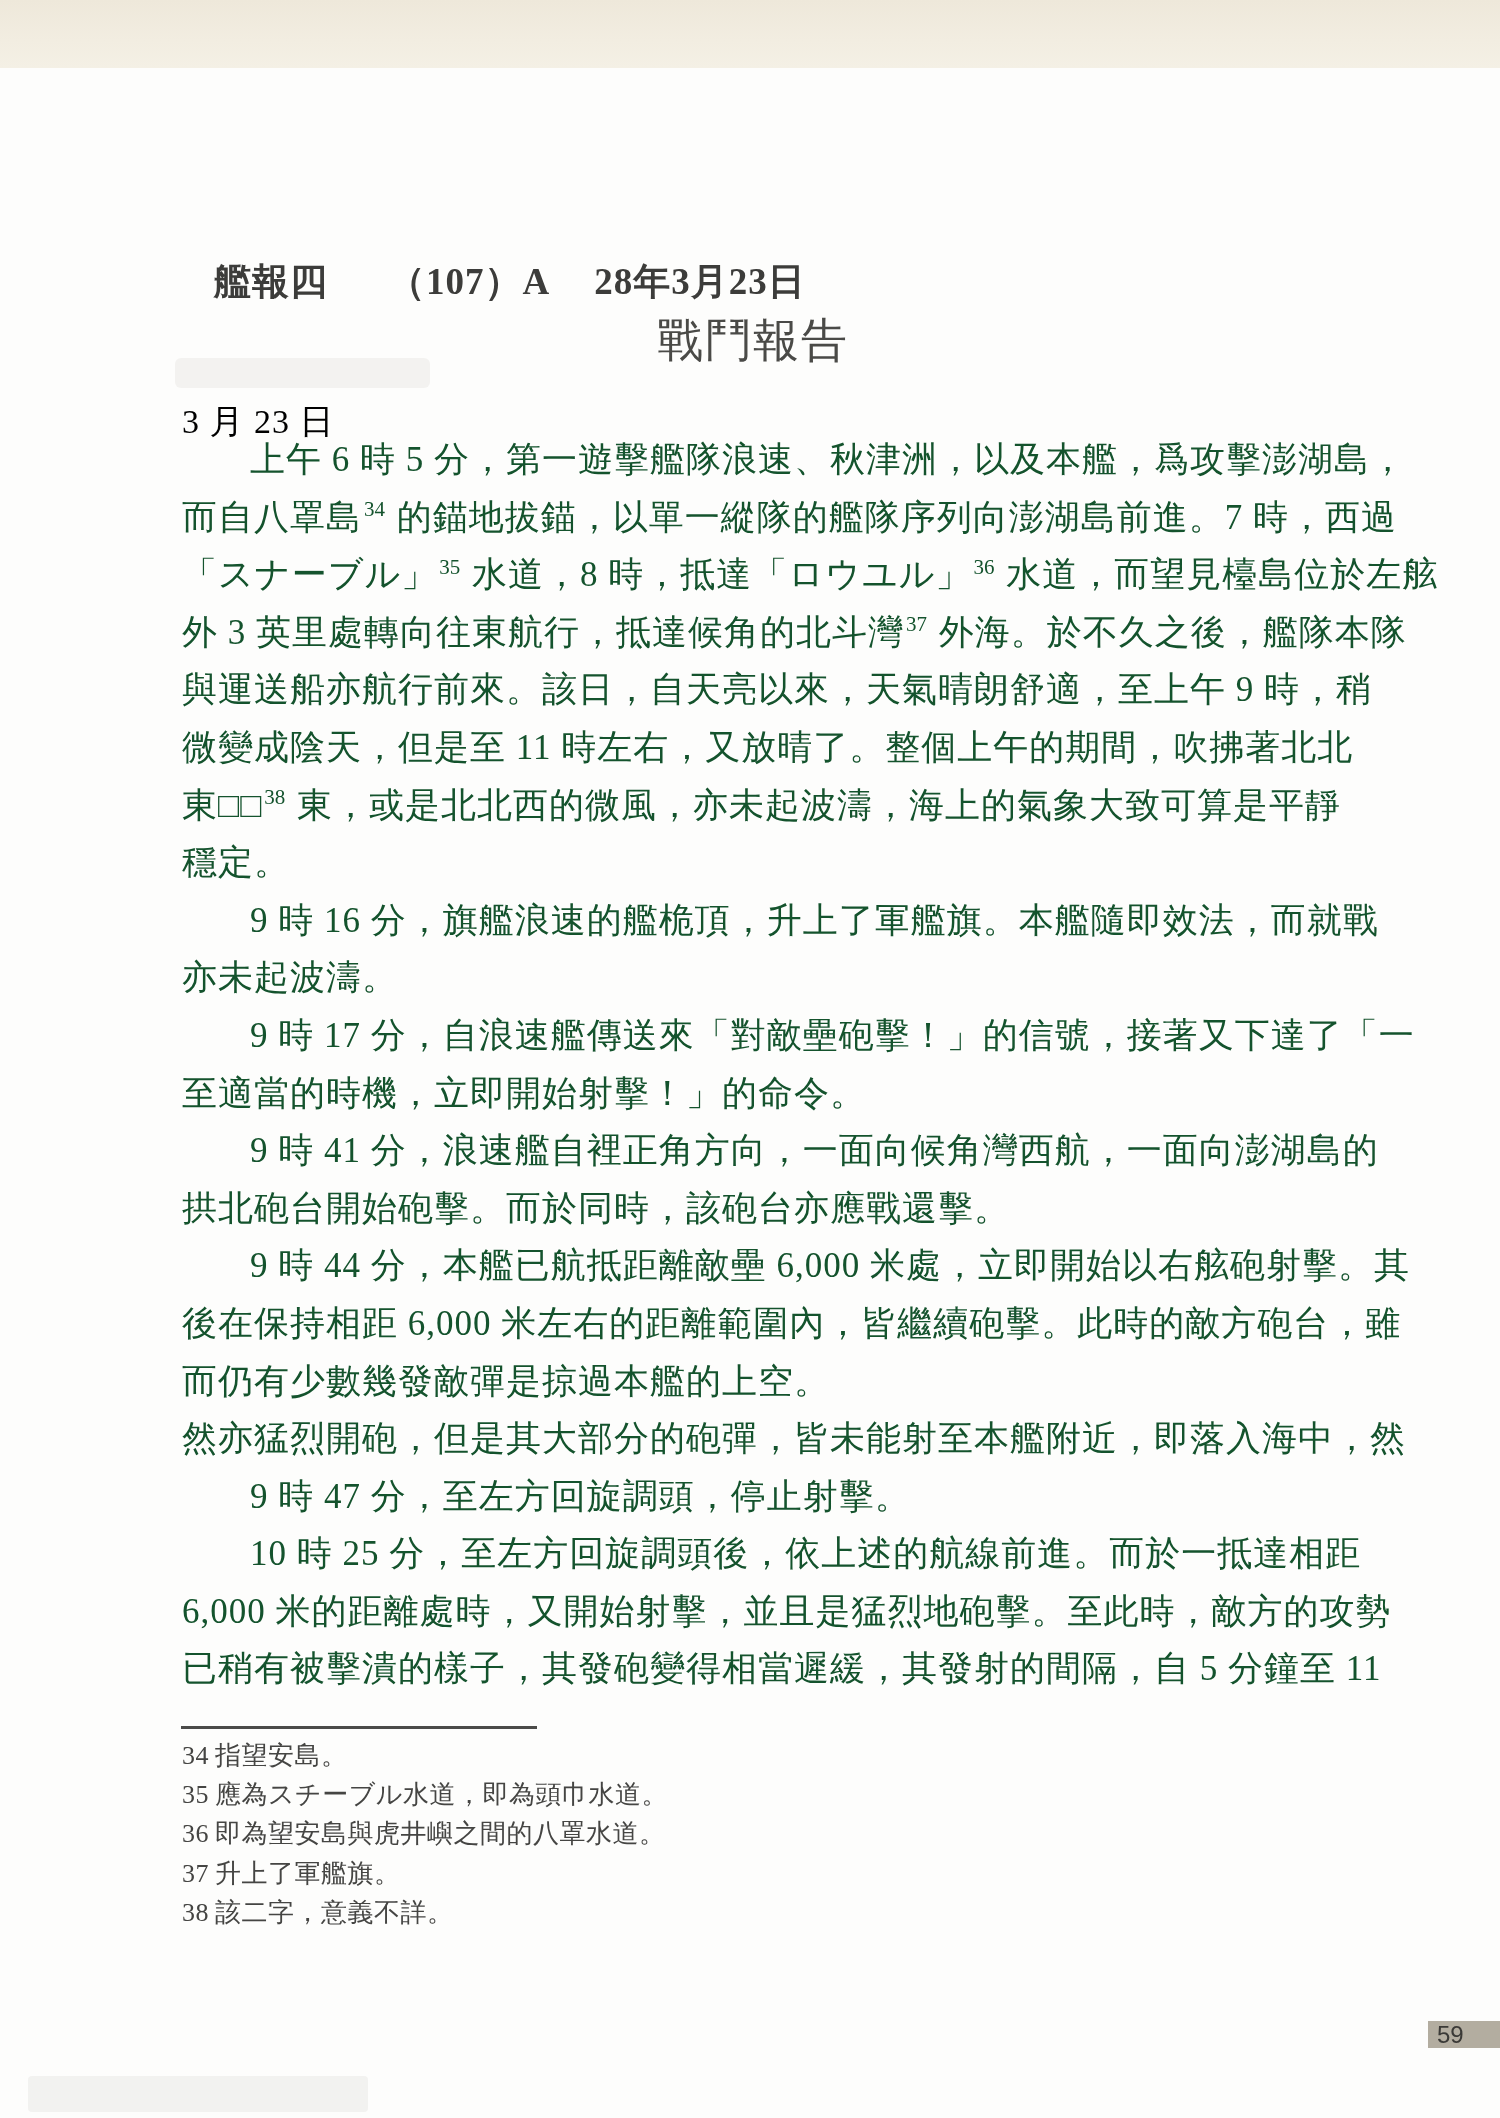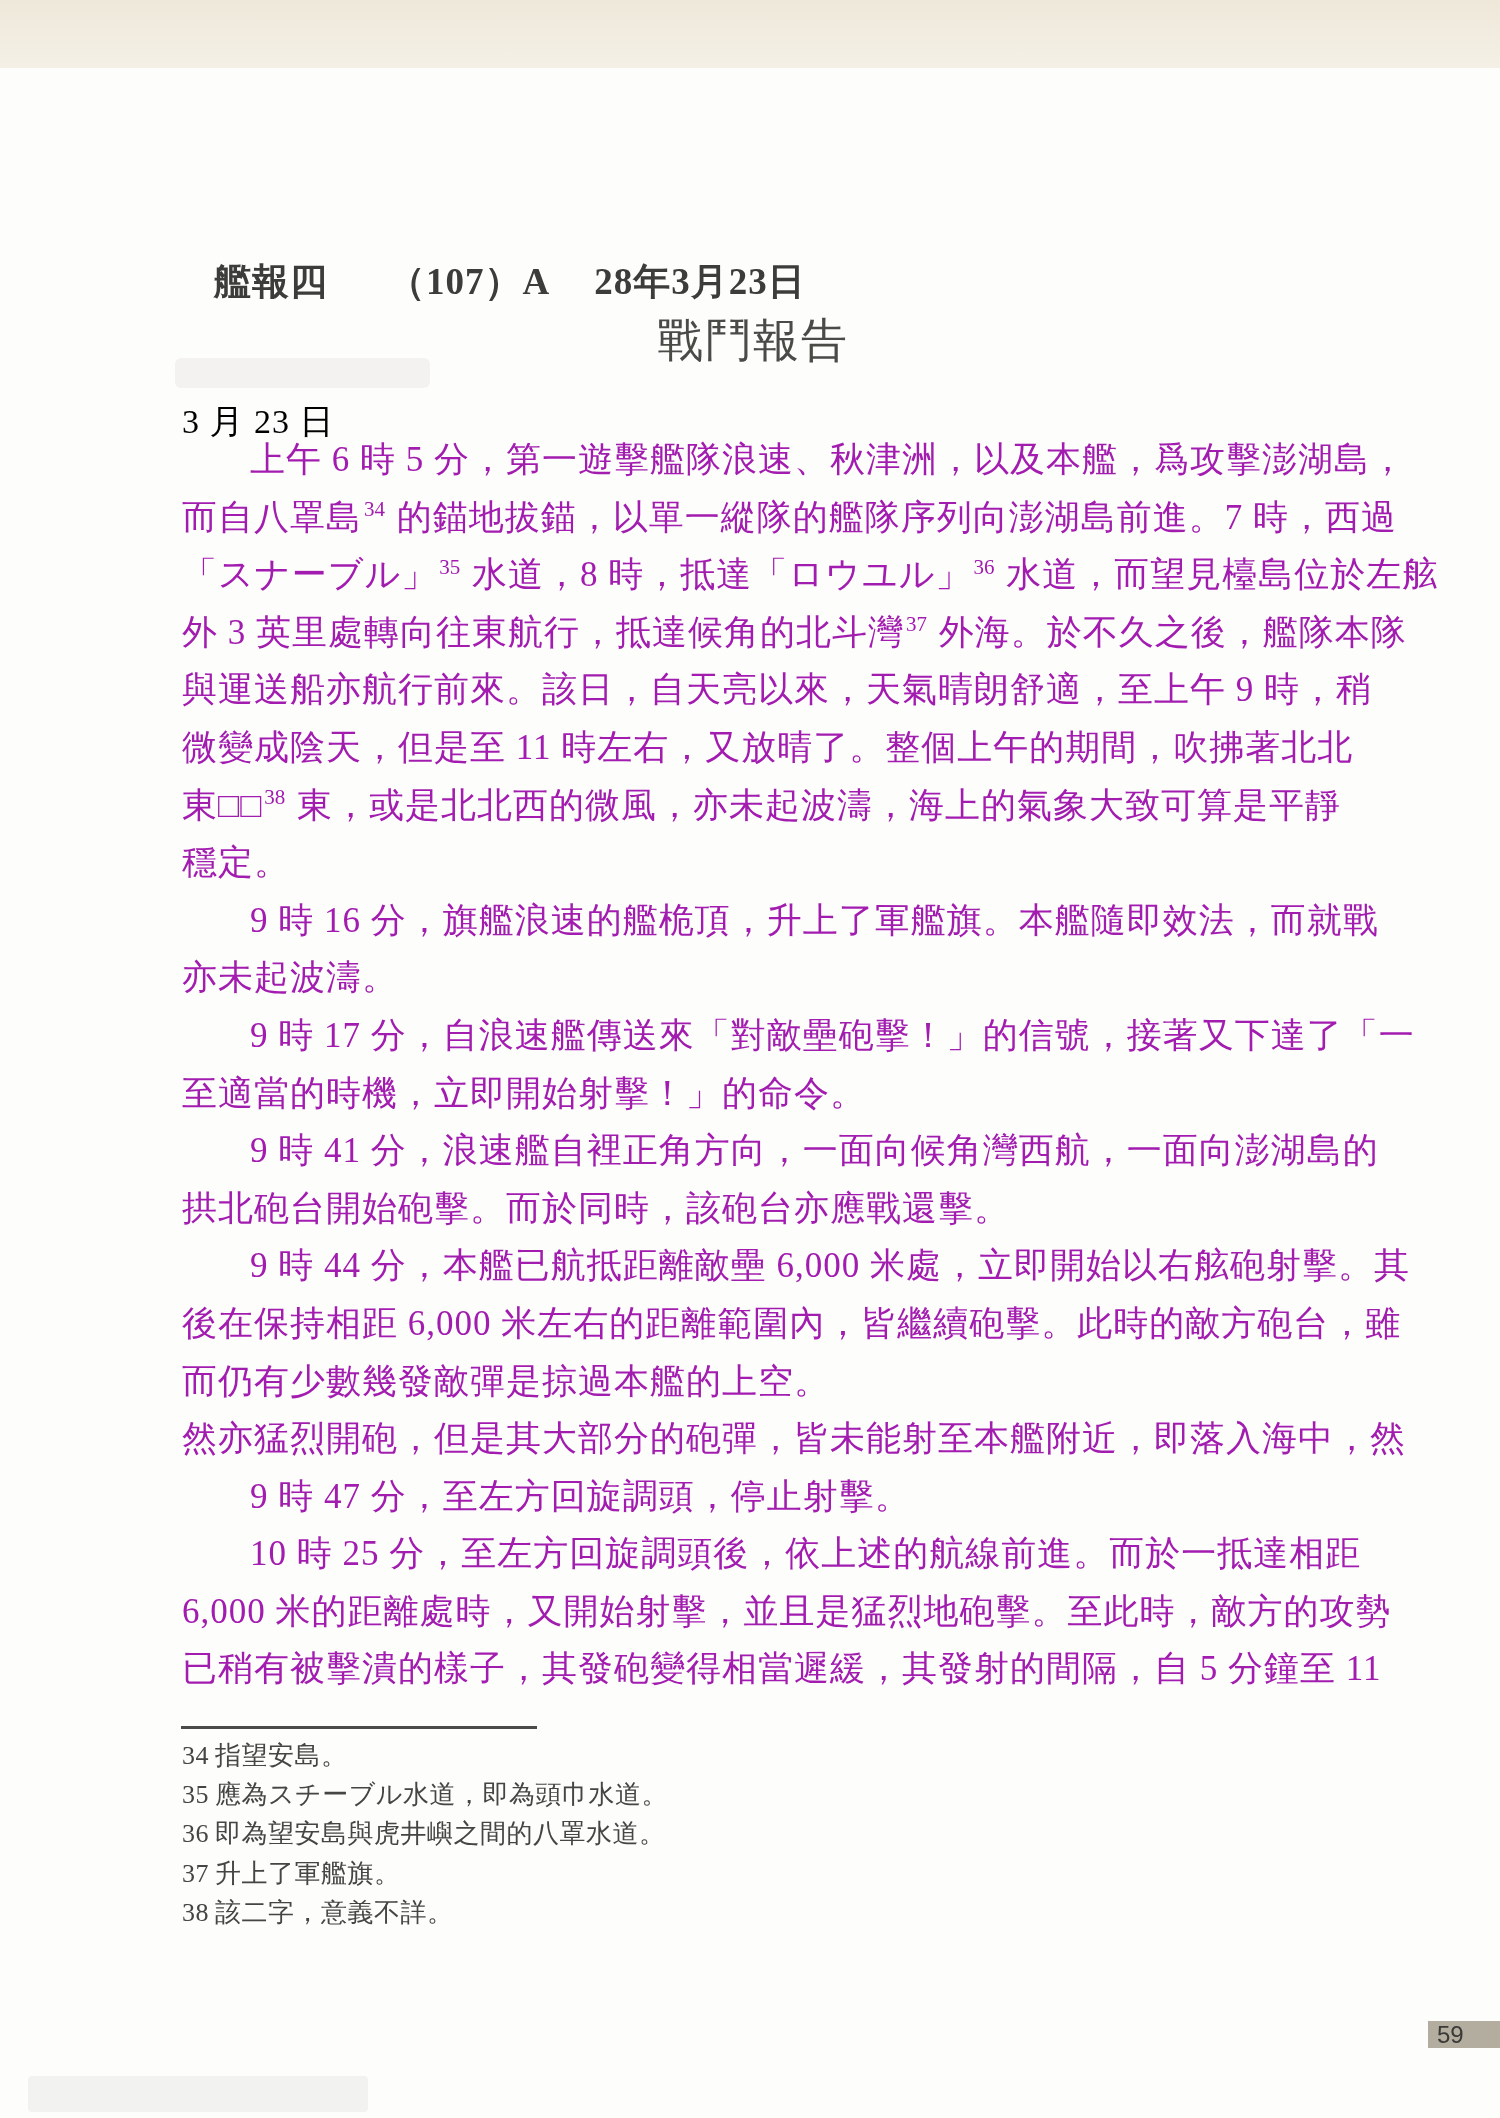--- a/index.html
+++ b/index.html
@@ -61,21 +61,21 @@
     font-size: 34px;
     color: #45454
 2;
     letter-spacing: 1px;
     white-space: nowrap;
   }
   .body-text {
     position: absolute;
     left: 182px; top: 431px;
     width: 1150px;
-    color: #a21caf;
+    color: #14532d;
   }
   .text-line {
     height: 57.6px;
     line-height: 57.6px;
     font-size: 35px;
     letter-spacing: 1px;
     white-space: nowrap;
   }
   .text-line.indent { padding-left: 68px; }
   .text-line sup {

